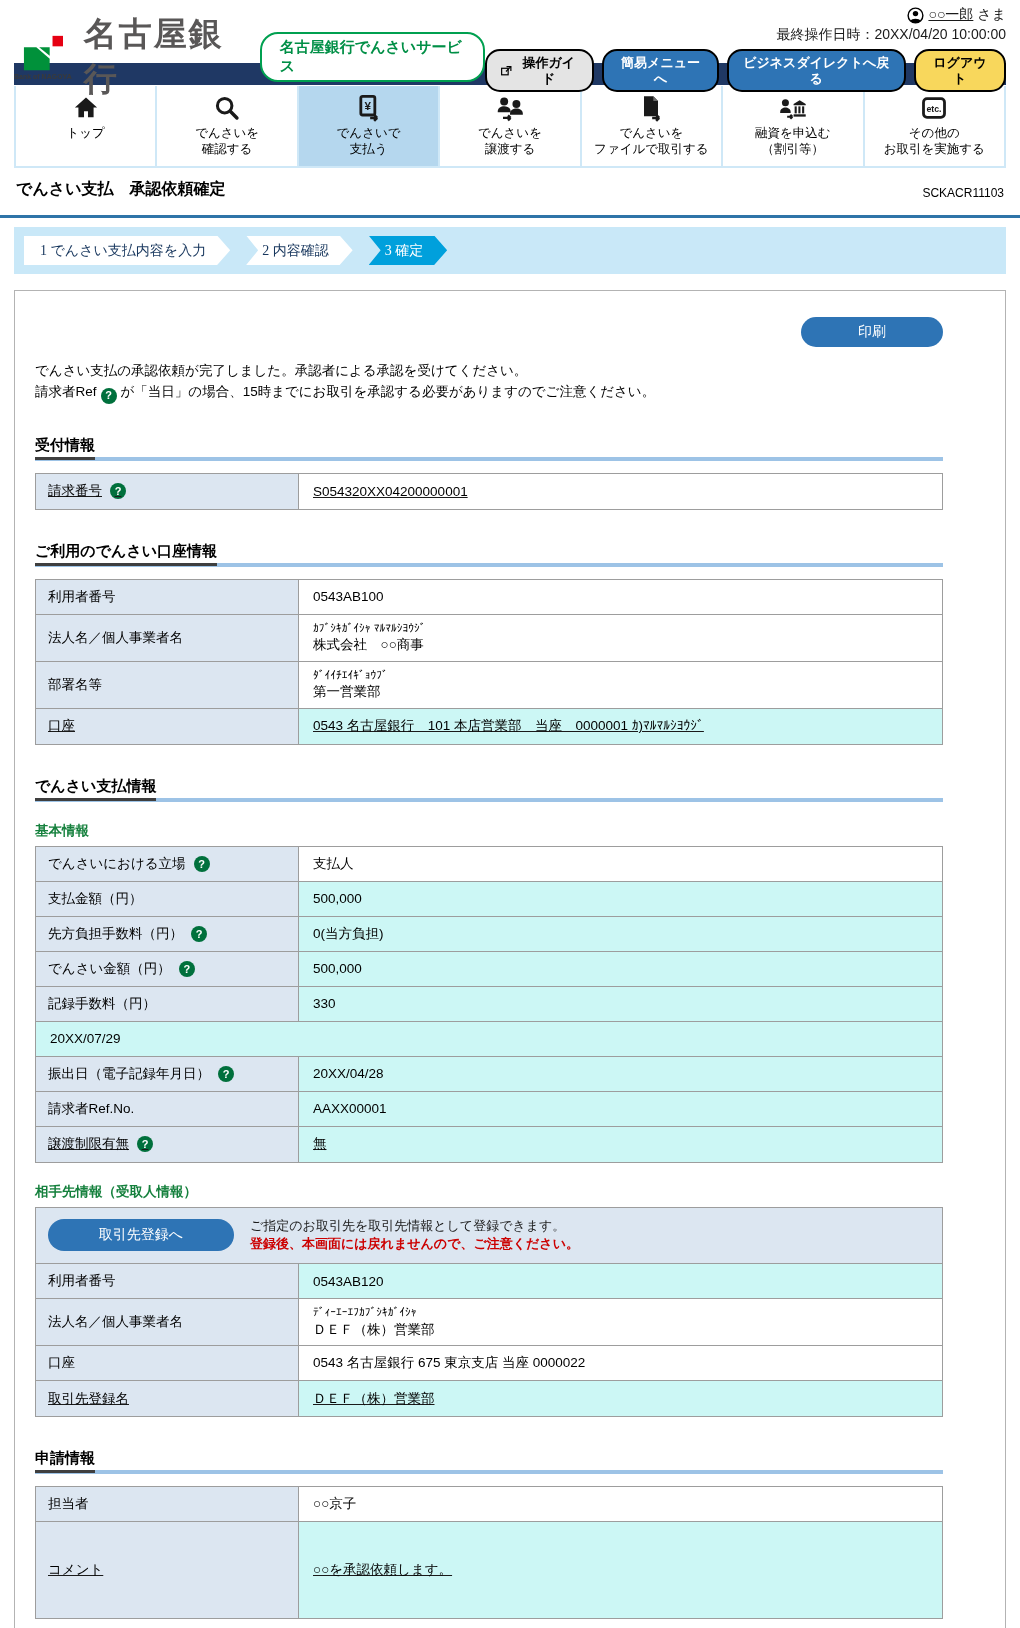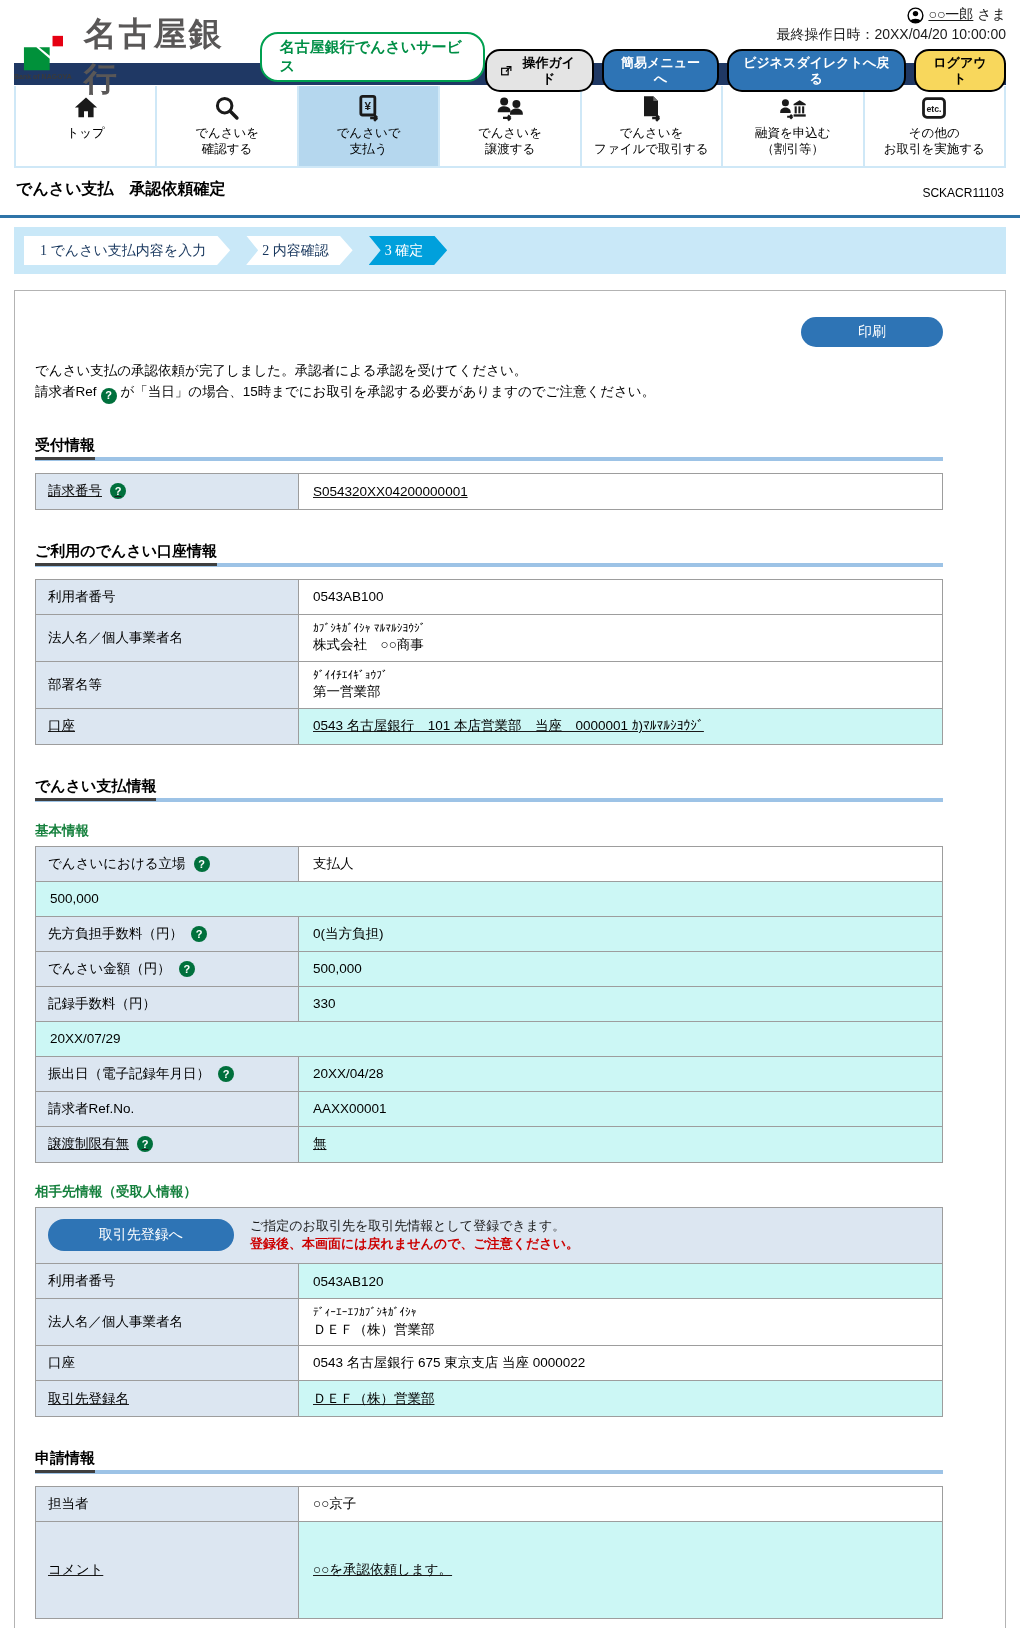--- a/index.html
+++ b/index.html
@@ -301,20 +301,23 @@
       <div class="trow">
         <div class="tlabel">
             <span>でんさいにおける立場</span>
             <span class="help">?</span>
           </div>
         <div class="tvalue">
             <span>支払人</span>
           </div>
       </div>
       <div class="trow">
+        <div class="tlabel">
+            <span>支払金額（円）</span>
+          </div>
         <div class="tvalue cyan">
             <span>500,000</span>
           </div>
       </div>
       <div class="trow">
         <div class="tlabel">
             <span>先方負担手数料（円）</span>
             <span class="help">?</span>
           </div>
         <div class="tvalue cyan">

